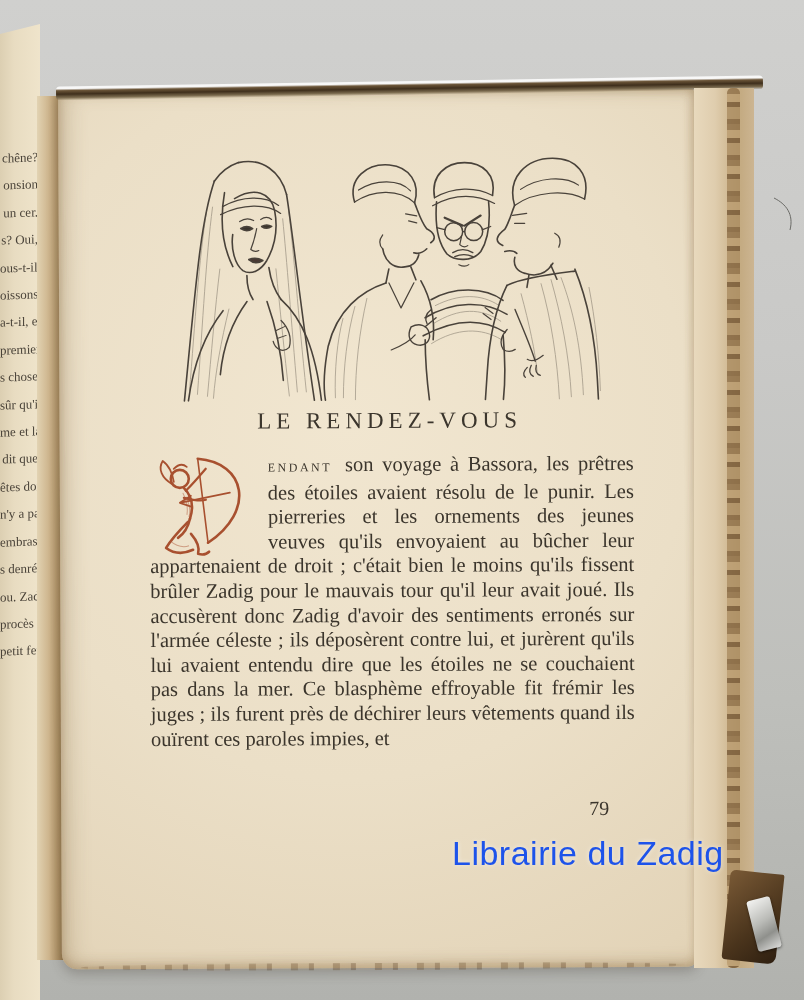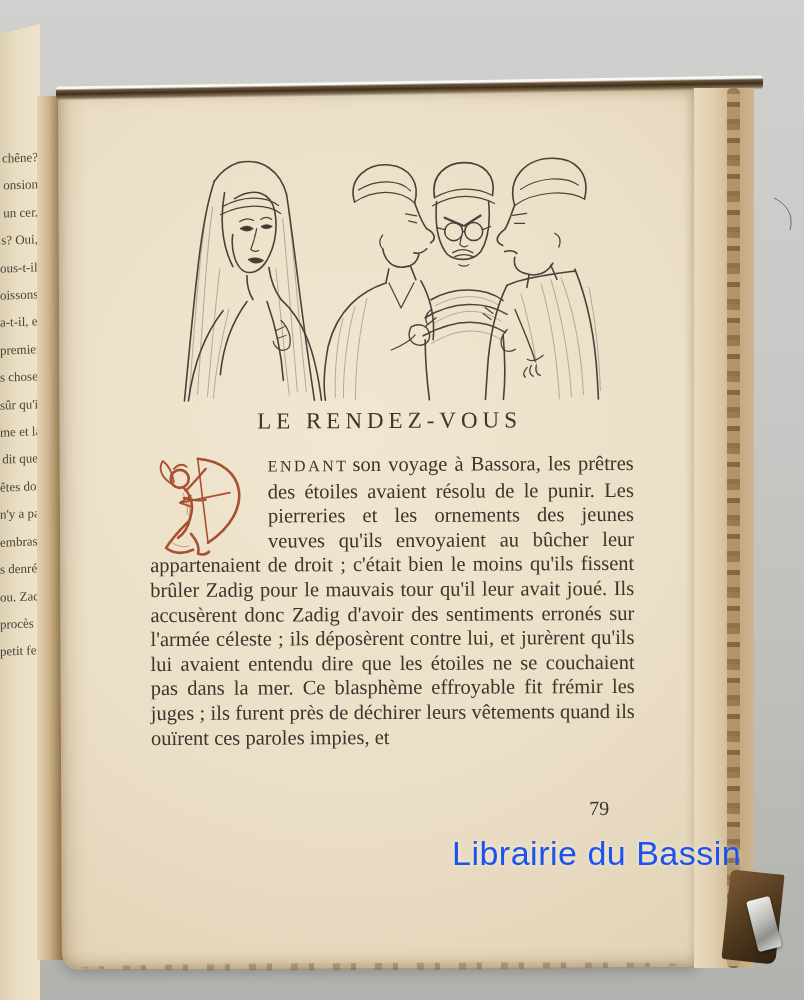--- a/index.html
+++ b/index.html
@@ -58,21 +58,21 @@
     font-size:23px; letter-spacing:5px; color:#3b352c; white-space:nowrap;
   }
 
   .text-block {
     position:absolute; left:90px; top:362px; width:484px;
     font-size:20.5px; line-height:24.6px; text-align:justify; color:#3b352c;
   }
   .cupid { float:left; width:114px; height:99px; margin:0 4px 0 0; position:relative; }
   .cupid svg { position:absolute; left:0; top:-4px; width:114px; height:118px; overflow:visible; }
   .cupid-stroke { stroke:#a8502f; fill:none; stroke-linecap:round; stroke-linejoin:round; }
-  .lead { font-size:16px; letter-spacing:2.5px; margin-right:4px; }
+  .lead { font-size:12px; letter-spacing:2.5px; margin-right:13px; }
 
   .folio { position:absolute; left:478px; top:708px; width:70px; text-align:right;
            font-size:20px; color:#3b352c; }
 
   
   .top-edge {
     position:absolute; left:56px; top:81px; width:707px; height:14px;
     transform:rotate(-.9deg); border-radius:4px;
     background:linear-gradient(180deg, rgba(255,255,255,.85) 0 16%, #6b5538 30%, #3f2f1c 55%,
                #7a6a4e 80%, rgba(122,106,78,0) 100%);
@@ -282,14 +282,14 @@
   <div class="top-edge"></div>
   <div class="fore-edge">
     <div class="deckle"></div>
   </div>
   <div class="board-corner"></div>
   <div class="board-metal"></div>
   <svg class="fiber" viewBox="0 0 30 36">
     <path d="M4,2 C16,8 24,18 20,34" stroke="#6a6a66" stroke-width="1" fill="none"></path>
   </svg>
 
-  <div class="watermark">Librairie du Bassin</div>
+  <div class="watermark">Librairie du Zadig</div>
 </div>
 
 </body></html>

